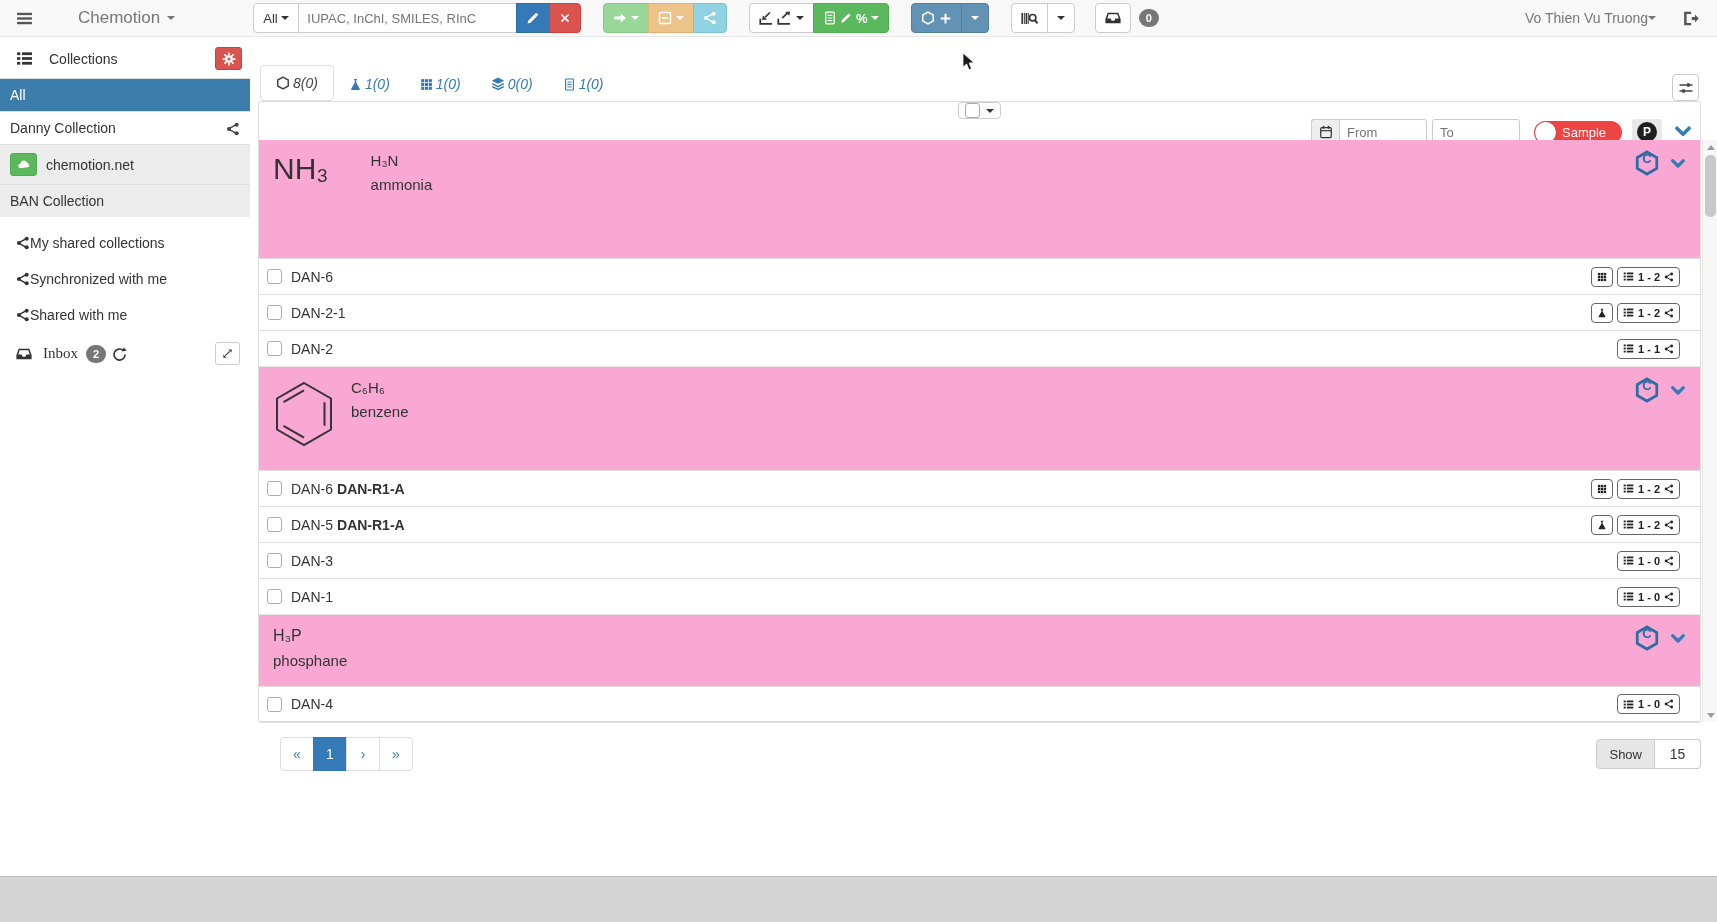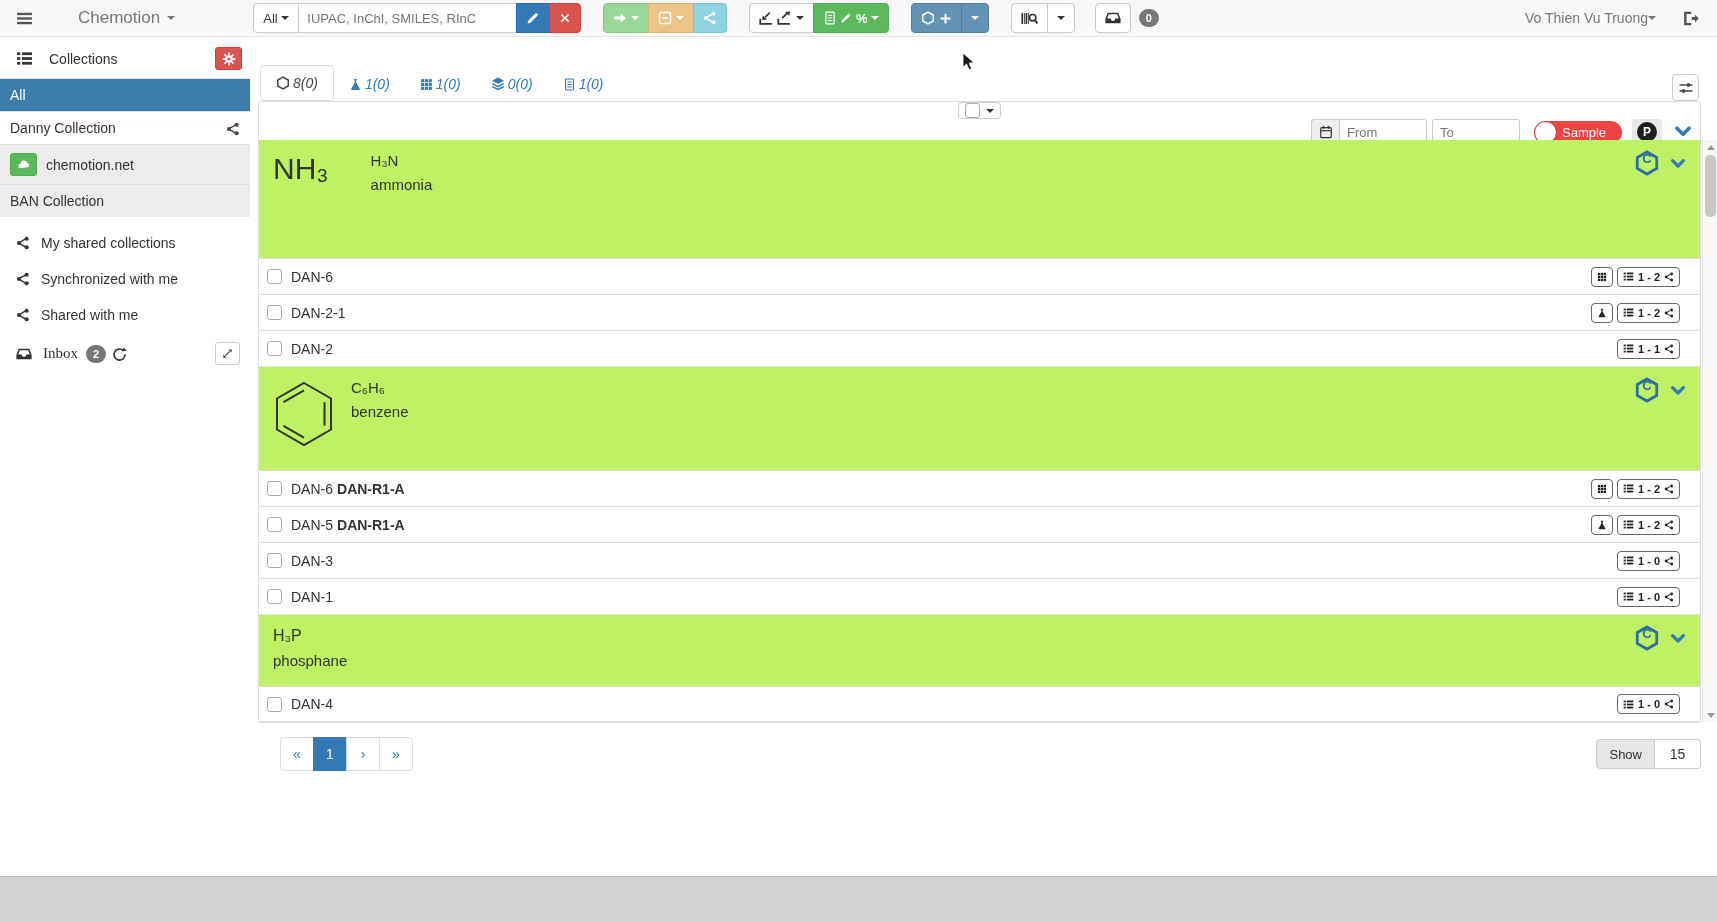--- a/index.html
+++ b/index.html
@@ -36,21 +36,21 @@
   .sidebar { position:absolute; left:0; top:37px; width:250px; }
   .sb-head { display:flex; align-items:center; padding:10px 8px 8px 16px; color:#333; font-size:14px; }
   .sb-head .ttl { margin-left:16px; }
   .gear-btn { margin-left:auto; width:27px; height:23px; background:#d9534f; border:1px solid #d43f3a; border-radius:3px; color:#fff; display:flex; align-items:center; justify-content:center; cursor:pointer; }
   .sb-item { font-size:14px; padding:8px 10px; border-top:1px solid #ddd; display:flex; align-items:center; cursor:pointer; color:#333; }
   .sb-item:last-of-type { border-bottom:1px solid #ddd; }
   .sb-all { background:#3d7dab; color:#fff; }
   .sb-gray { background:#ececec; }
   .cloud-btn { width:27px; height:23px; background:#5cb85c; border:1px solid #4cae4c; border-radius:3px; color:#fff; display:flex; align-items:center; justify-content:center; margin-right:9px; }
   .sb-item .share-right { margin-left:auto; color:#444; }
-  .sb-link { display:flex; align-items:center; gap:11px; padding:10px 10px 10px 16px; font-size:14px; color:#333; cursor:pointer; }
+  .sb-link { display:flex; align-items:center; padding:10px 10px 10px 16px; font-size:14px; color:#333; cursor:pointer; }
   .sb-inbox { display:flex; align-items:center; padding:9px 10px 9px 16px; font-size:14px; }
   .inbox-label { font-family:"Liberation Serif", serif; font-size:15px; margin-left:11px; }
   .refresh { color:#333; margin-left:6px; cursor:pointer; }
   .expand-btn { margin-left:auto; width:25px; height:23px; border:1px solid #ccc; border-radius:3px; background:#fff; color:#333; display:flex; align-items:center; justify-content:center; cursor:pointer; }
 
   
   .main { position:absolute; left:250px; top:37px; right:0; }
   .tabs-row { height:64px; display:flex; align-items:flex-end; padding:0 18px 0 10px; }
   .tab { font-size:14px; font-style:italic; color:#337ab7; padding:9px 15px; display:flex; align-items:center; gap:3px; cursor:pointer; }
   .tab.active { color:#444; background:#fff; border:1px solid #ddd; border-radius:4px; }
@@ -63,21 +63,21 @@
   .cal-addon { width:28px; height:26px; background:#eee; border:1px solid #ccc; border-right:none; border-radius:3px 0 0 3px; display:flex; align-items:center; justify-content:center; color:#333; }
   .date-input { width:88px; height:26px; border:1px solid #ccc; border-radius:0 3px 3px 0; padding:0 7px; font-size:13px; color:#555; outline:none; }
   .date-input.second { border-radius:3px; margin-left:5px; }
   .toggle { width:88px; height:23px; border-radius:12px; background:#ef4444; display:flex; align-items:center; color:#fff; font-size:13px; margin-left:14px; cursor:pointer; }
   .knob { width:21px; height:21px; border-radius:50%; background:#fff; margin-left:1px; box-shadow:0 1px 2px rgba(0,0,0,.3); }
   .toggle .lbl { margin-left:6px; }
   .p-btn { width:30px; height:26px; background:#e8e8e8; border-radius:3px; margin-left:10px; display:flex; align-items:center; justify-content:center; cursor:pointer; }
   .p-circ { width:20px; height:20px; border-radius:50%; background:#1f1f1f; color:#fff; font-size:12px; font-weight:bold; display:flex; align-items:center; justify-content:center; }
   .filter-chev { color:#337ab7; margin-left:12px; cursor:pointer; }
 
-  .group-head { background:#bef264; border-top:1px solid #e6e6e2; padding:12px 14px; display:flex; position:relative; }
+  .group-head { background:#f9a8d4; border-top:1px solid #e6e6e2; padding:12px 14px; display:flex; position:relative; }
   .g1 { height:118px; border-top:none; }
   .g2 { height:104px; }
   .g3 { height:72px; }
   .formula-big { font-size:30px; color:#333; line-height:1.1; }
   .fblock { margin-left:42px; font-size:15px; color:#333; }
   .fblock .nm { margin-top:7px; }
   .fblock2 { margin-left:16px; }
   .fblock0 { margin-left:0; font-size:15px; }
   .head-icons { position:absolute; right:14px; top:10px; display:flex; align-items:center; gap:10px; }
   .hexc { color:#2e6da4; cursor:pointer; position:relative; }

